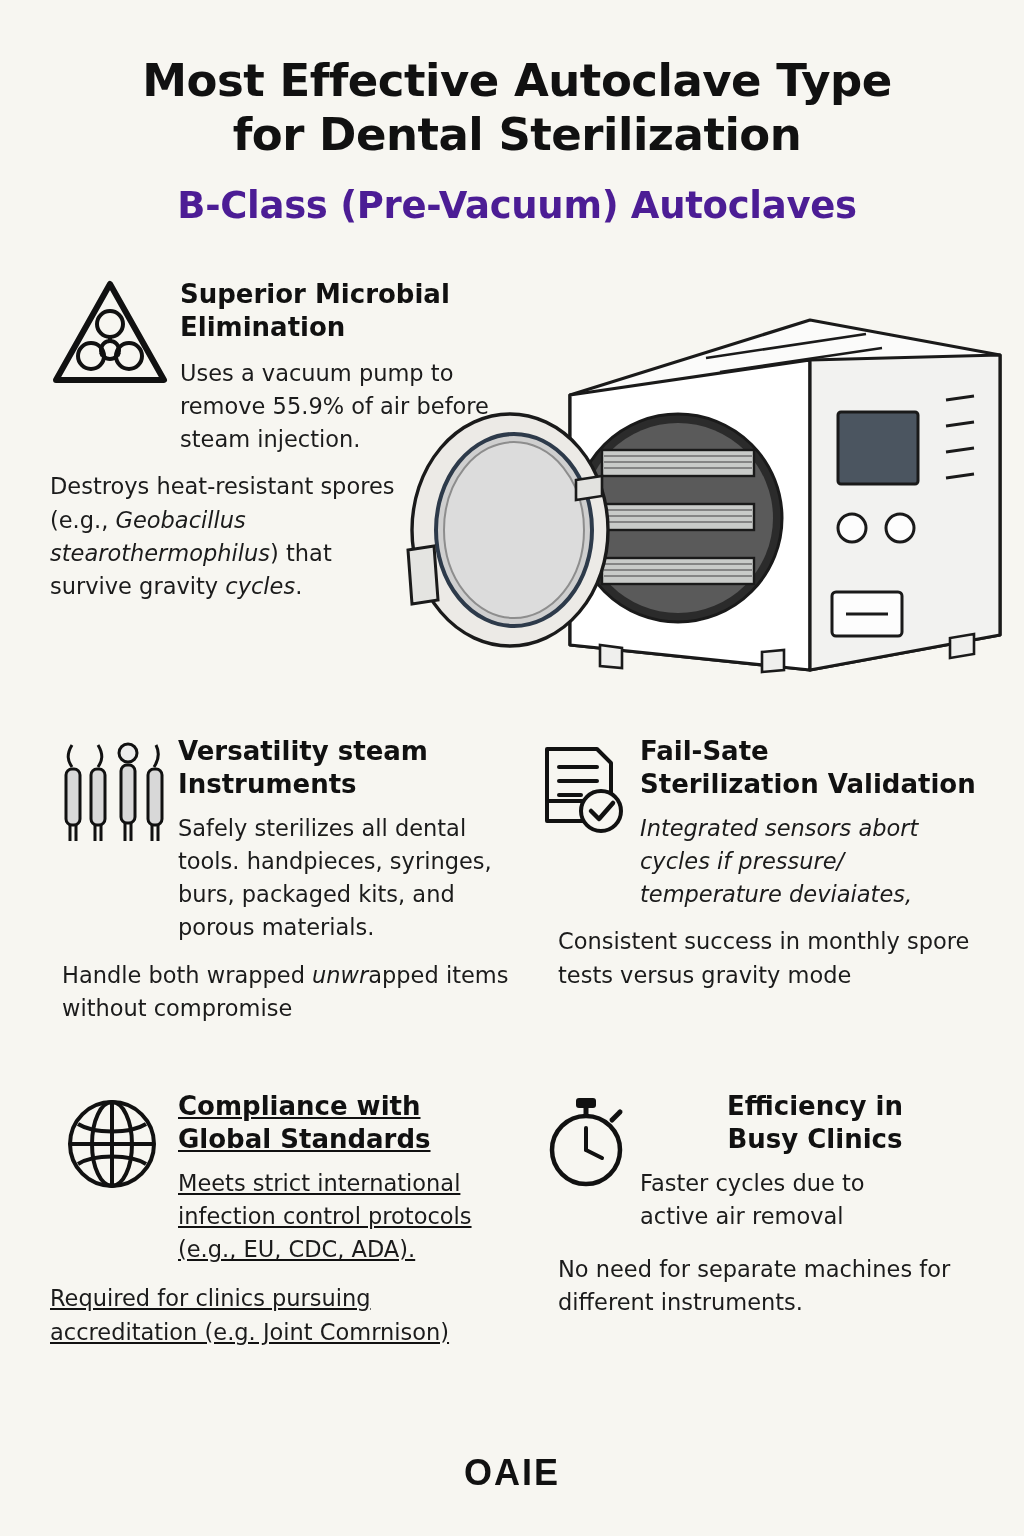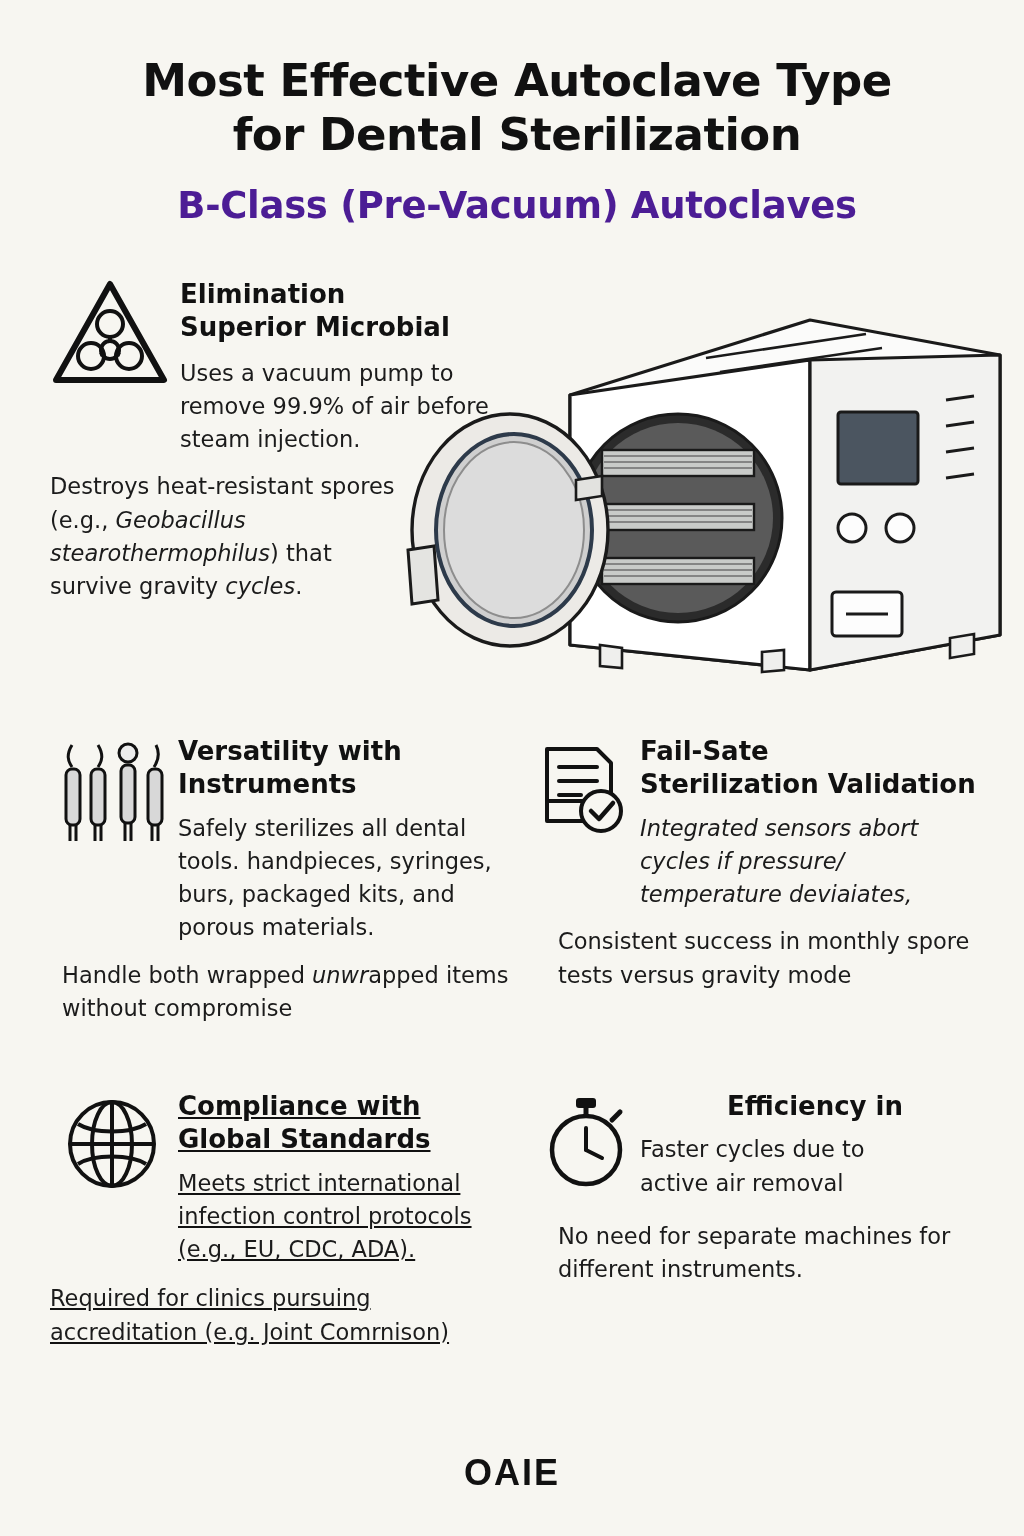--- a/index.html
+++ b/index.html
@@ -179,24 +179,24 @@
       <svg width="120" height="112" viewBox="0 0 120 112" xmlns="http://www.w3.org/2000/svg">
         <path d="M60 6 L114 102 L6 102 Z" fill="none" stroke="#111" stroke-width="6" stroke-linejoin="round"></path>
         <circle cx="60" cy="72" r="9" fill="none" stroke="#111" stroke-width="4"></circle>
         <circle cx="60" cy="46" r="13" fill="none" stroke="#111" stroke-width="4"></circle>
         <circle cx="41" cy="78" r="13" fill="none" stroke="#111" stroke-width="4"></circle>
         <circle cx="79" cy="78" r="13" fill="none" stroke="#111" stroke-width="4"></circle>
         <path d="M60 59 L60 64 M50 77 L55 75 M70 77 L65 75" stroke="#111" stroke-width="4"></path>
       </svg>
     </span>
     <div class="bhead">
+      <div>Superior Microbial</div>
       <div>Elimination</div>
-      <div>Superior Microbial</div>
-    </div>
-    <div class="btext p1">Uses a vacuum pump to remove 99.9% of air before steam injection.</div>
+    </div>
+    <div class="btext p1">Uses a vacuum pump to remove 55.9% of air before steam injection.</div>
     <div class="btext p2"><span>Destroys heat-resistant spores (e.g., </span><span class="it">Geobacillus stearothermophilus</span><span>) that survive gravity </span><span class="it">cycles</span><span>.</span></div>
   </div>
 
   <div class="block" id="block2">
     <span class="icon" style="left:10px; top:6px;">
       <svg width="110" height="108" viewBox="0 0 110 108" xmlns="http://www.w3.org/2000/svg">
         <g stroke="#111" stroke-width="3" fill="none">
           <path d="M12 4 C6 14 8 20 12 26"></path>
           <rect x="6" y="28" width="14" height="56" rx="6" fill="#d8d8d8"></rect>
           <path d="M10 84 L10 100 M16 84 L16 100"></path>
@@ -206,21 +206,21 @@
           <circle cx="68" cy="12" r="9" fill="#ececec"></circle>
           <rect x="61" y="24" width="14" height="58" rx="6" fill="#d8d8d8"></rect>
           <path d="M65 82 L65 100 M71 82 L71 100"></path>
           <path d="M96 4 C100 12 98 20 94 26"></path>
           <rect x="88" y="28" width="14" height="56" rx="6" fill="#d8d8d8"></rect>
           <path d="M92 84 L92 100 M98 84 L98 100"></path>
         </g>
       </svg>
     </span>
     <div class="bhead">
-      <div>Versatility with</div>
+      <div>Versatility steam</div>
       <div>Instruments</div>
     </div>
     <div class="btext p1">Safely sterilizes all dental tools. handpieces, syringes, burs, packaged kits, and porous materials.</div>
     <div class="btext p2"><span>Handle both wrapped </span><span class="it">unwr</span><span>apped items without compromise</span></div>
   </div>
 
   <div class="block" id="block3">
     <span class="icon" style="left:5px; top:8px;">
       <svg width="96" height="96" viewBox="0 0 96 96" xmlns="http://www.w3.org/2000/svg">
         <path d="M12 6 H62 L76 20 V58 H12 Z" fill="none" stroke="#111" stroke-width="4" stroke-linejoin="round"></path>
@@ -265,20 +265,21 @@
         <circle cx="48" cy="58" r="34" fill="none" stroke="#111" stroke-width="4.5"></circle>
         <rect x="38" y="6" width="20" height="10" rx="3" fill="#111"></rect>
         <line x1="48" y1="16" x2="48" y2="24" stroke="#111" stroke-width="5"></line>
         <line x1="74" y1="28" x2="82" y2="20" stroke="#111" stroke-width="5" stroke-linecap="round"></line>
         <line x1="48" y1="58" x2="48" y2="36" stroke="#111" stroke-width="4" stroke-linecap="round"></line>
         <line x1="48" y1="58" x2="64" y2="66" stroke="#111" stroke-width="4" stroke-linecap="round"></line>
       </svg>
     </span>
     <div class="bhead">
       <div>Efficiency in</div>
+      <div>Busy Clinics</div>
     </div>
     <div class="btext p1">Faster cycles due to active air removal</div>
     <div class="btext p2">No need for separate machines for different instruments.</div>
   </div>
 
   <div class="footer">OAIE</div>
 
 </div>
 
 </body></html>

